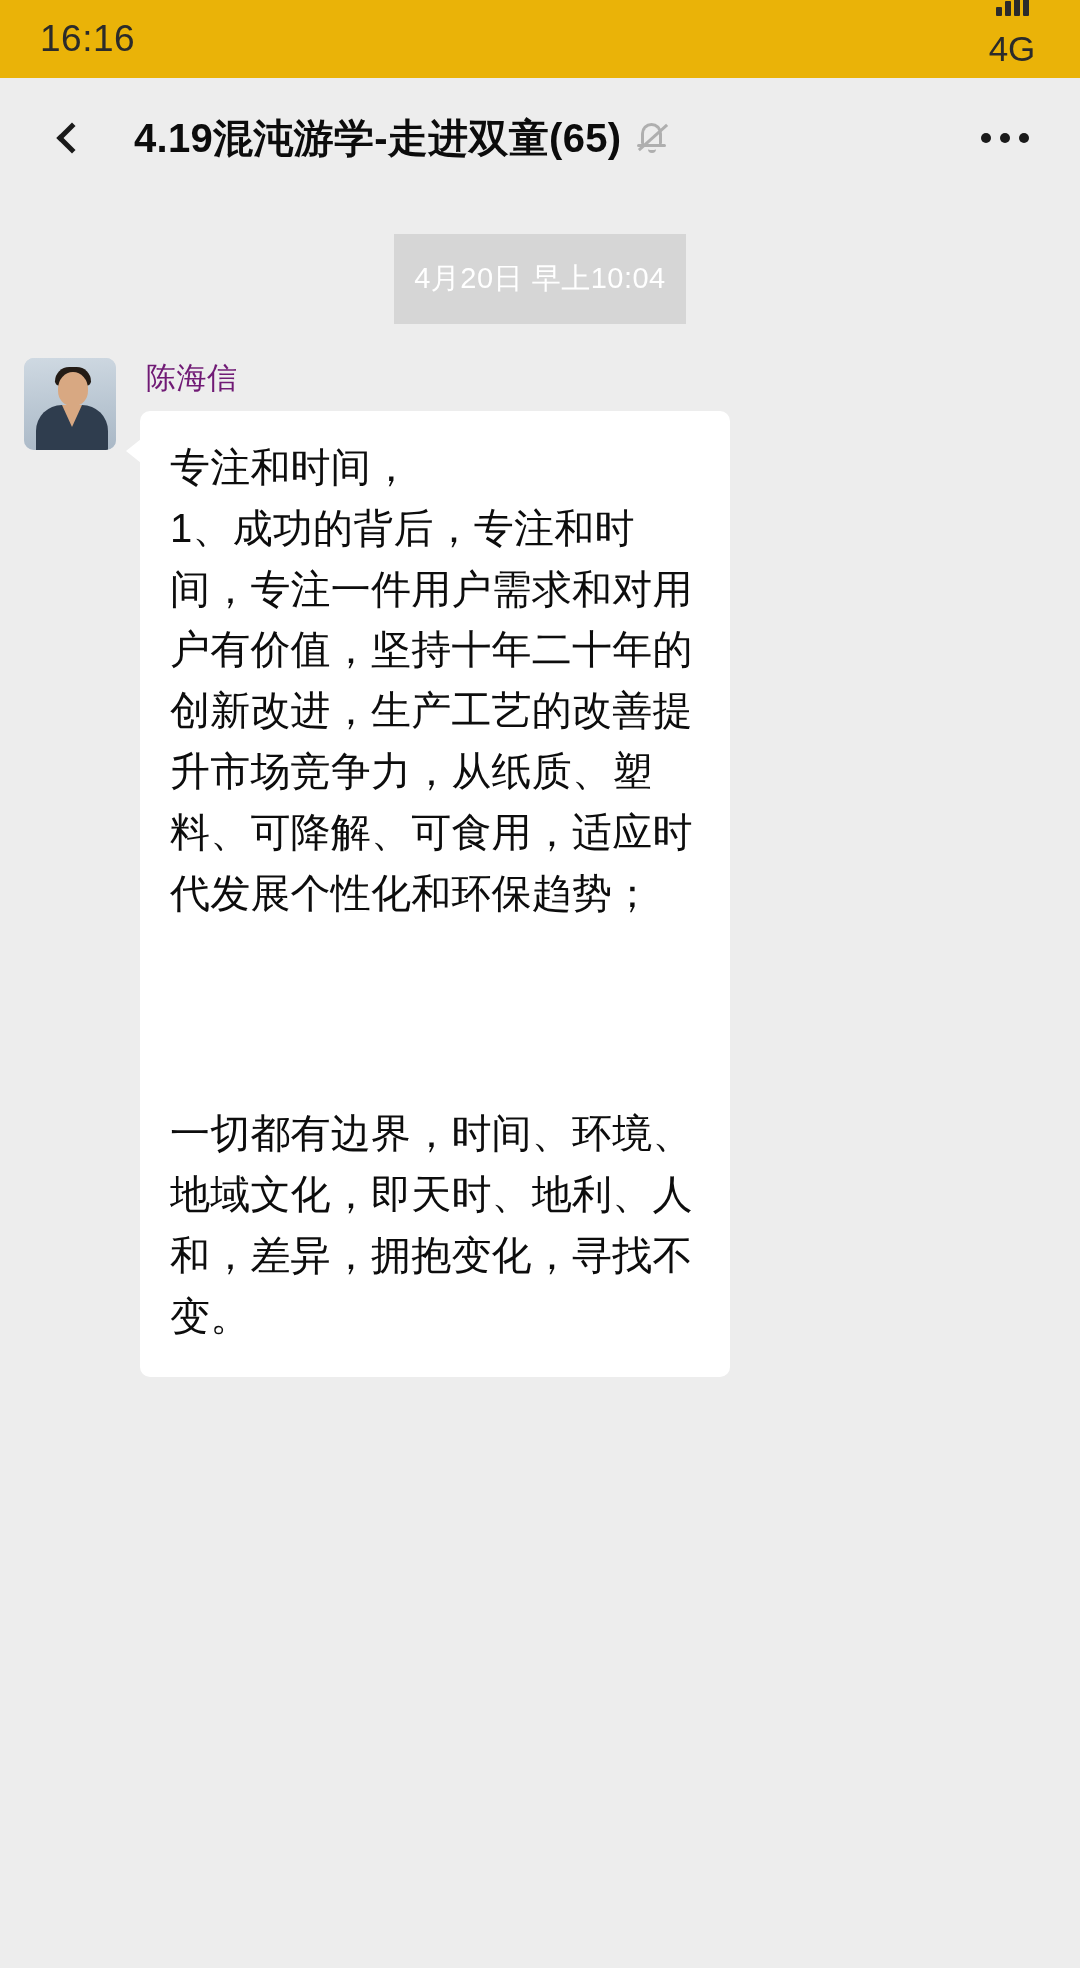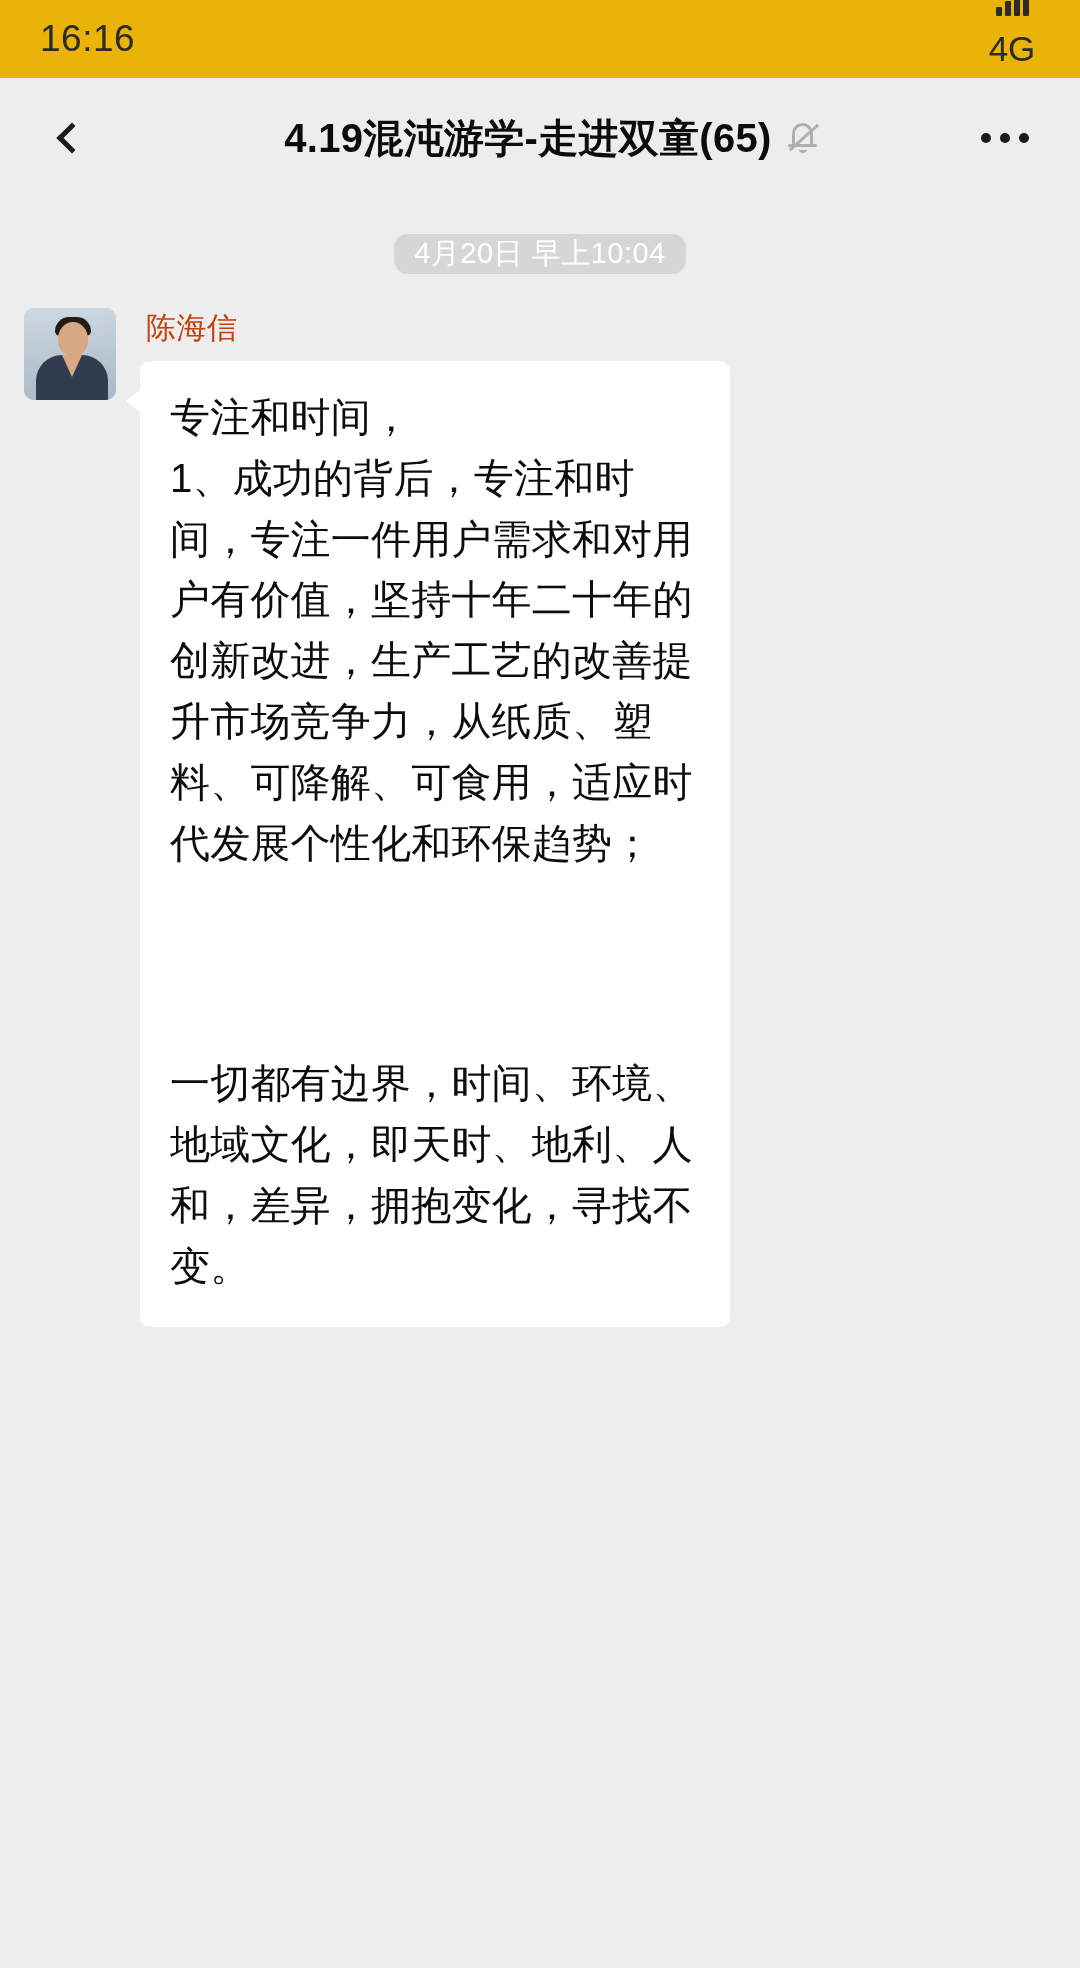--- a/index.html
+++ b/index.html
@@ -92,21 +92,21 @@
     width: 22px; height: 22px;
     border-left: 5px solid #1a1a1a;
     border-bottom: 5px solid #1a1a1a;
     transform: rotate(45deg);
     margin-left: 8px;
   }
   .nav-title-wrap {
     flex: 1;
     display: flex;
     align-items: center;
-    justify-content: center;
+    justify-content: flex-start;
     padding-left: 38px;
     gap: 14px;
   }
   .nav-title {
     font-size: 40px;
     font-weight: 700;
     color: #0c0c0c;
     letter-spacing: 0.3px;
     white-space: nowrap;
   }
@@ -151,22 +151,22 @@
     height: calc(1968px - 78px - 120px);
     overflow: hidden;
   }
   .timestamp-row {
     display: flex; justify-content: center; margin-bottom: 34px;
   }
   .timestamp {
     background: #d6d6d6;
     color: #ffffff;
     font-size: 29px;
-    padding: 0 20px;
-    border-radius: 14px;
+    padding: 25px 20px;
+    border-radius: 0;
     letter-spacing: 0.5px;
   }
   .msg-row {
     display: flex;
     padding: 0 34px 0 24px;
     align-items: flex-start;
   }
   .avatar {
     width: 92px; height: 92px;
     border-radius: 10px;
@@ -188,21 +188,21 @@
     position: absolute; left: 12px; top: 47px; width: 72px; height: 48px;
     background: #2f3d4e; border-radius: 26px 26px 0 0;
   }
   .avatar .collar {
     position: absolute; left: 38px; top: 47px; width: 20px; height: 22px;
     background: #d8a882; clip-path: polygon(50% 100%, 0 0, 100% 0);
   }
   .msg-col { margin-left: 24px; min-width: 0; }
   .sender-name {
     font-size: 30px;
-    color: #c2410c;
+    color: #701a75;
     margin-bottom: 12px;
     padding-left: 6px;
     letter-spacing: 0.5px;
   }
   .bubble {
     background: #ffffff;
     border-radius: 10px;
     padding: 26px 30px 30px 30px;
     width: 590px;
     position: relative;

